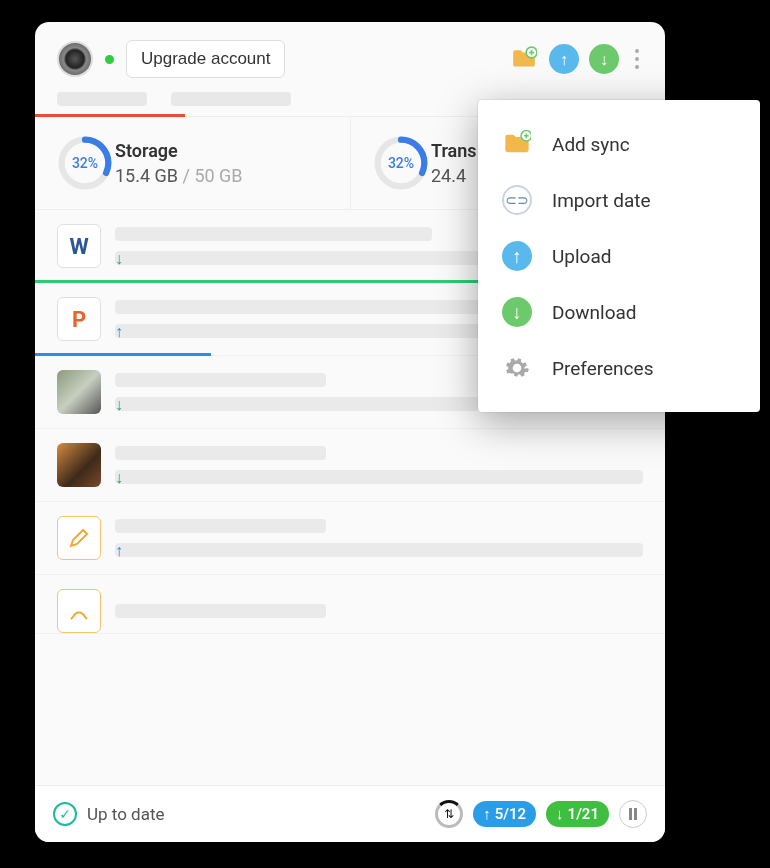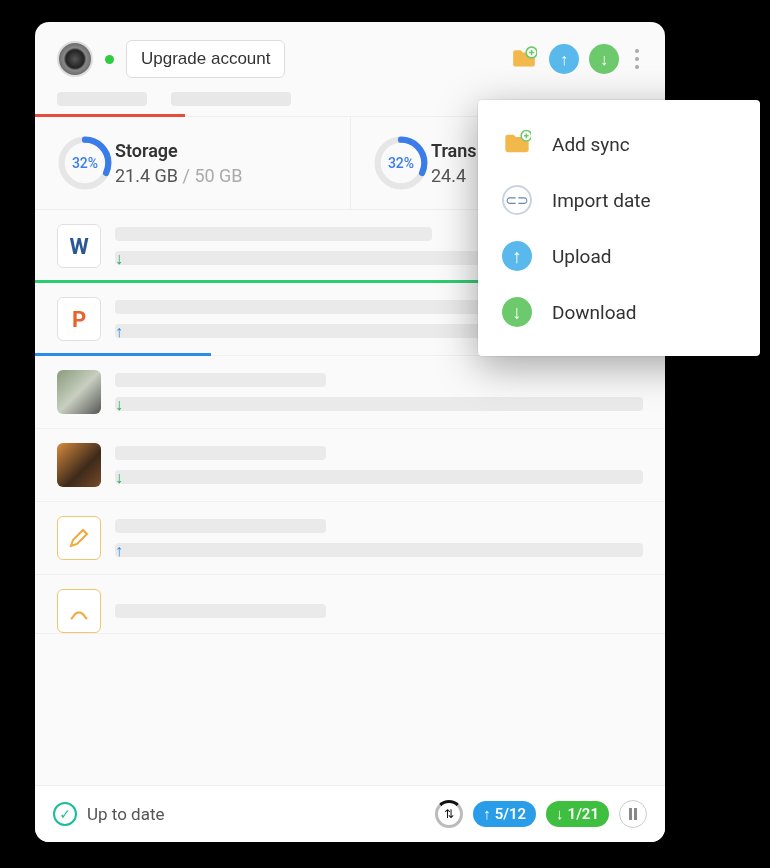--- a/index.html
+++ b/index.html
@@ -230,21 +230,21 @@
       <div class="ring">
         <svg viewBox="0 0 36 36">
             <circle cx="18" cy="18" r="15" fill="none" stroke="#e6e6e6" stroke-width="4"></circle>
             <circle cx="18" cy="18" r="15" fill="none" stroke="#3b7de8" stroke-width="4" stroke-dasharray="30 64" stroke-linecap="round"></circle>
           </svg>
         <div class="ring-label">32%</div>
       </div>
       <div class="stat-text">
         <div class="stat-title">Storage</div>
         <div class="stat-sub">
-          <span>21.4 GB</span><span class="muted"> / </span><span class="muted">50 GB</span>
+          <span>15.4 GB</span><span class="muted"> / </span><span class="muted">50 GB</span>
         </div>
       </div>
     </div>
     <div class="stat">
       <div class="ring">
         <svg viewBox="0 0 36 36">
             <circle cx="18" cy="18" r="15" fill="none" stroke="#e6e6e6" stroke-width="4"></circle>
             <circle cx="18" cy="18" r="15" fill="none" stroke="#3b7de8" stroke-width="4" stroke-dasharray="30 64" stroke-linecap="round"></circle>
           </svg>
         <div class="ring-label">32%</div>
@@ -384,13 +384,21 @@
         <div class="mi-circle mi-upload">↑</div>
       </div>
     <span>Upload</span>
   </div>
   <div class="menu-item">
     <div class="menu-icon">
         <div class="mi-circle mi-download">↓</div>
       </div>
     <span>Download</span>
   </div>
+  <div class="menu-item">
+    <div class="menu-icon mi-gear">
+      <svg viewBox="0 0 24 24">
+          <path fill="#aaa" d="M12 8a4 4 0 1 0 0 8 4 4 0 0 0 0-8zm9 4l2 1-1 3-2-.5a8 8 0 0 1-1.5 1.5l.5 2-3 1-1-2h-2l-1 2-3-1 .5-2A8 8 0 0 1 5 16.5L3 17l-1-3 2-1v-2l-2-1 1-3 2 .5A8 8 0 0 1 6.5 6L6 4l3-1 1 2h2l1-2 3 1-.5 2c.6.4 1.1.9 1.5 1.5L20 7l1 3-2 1v2z"></path>
+        </svg>
+    </div>
+    <span>Preferences</span>
+  </div>
 </div>
 
 </body></html>

